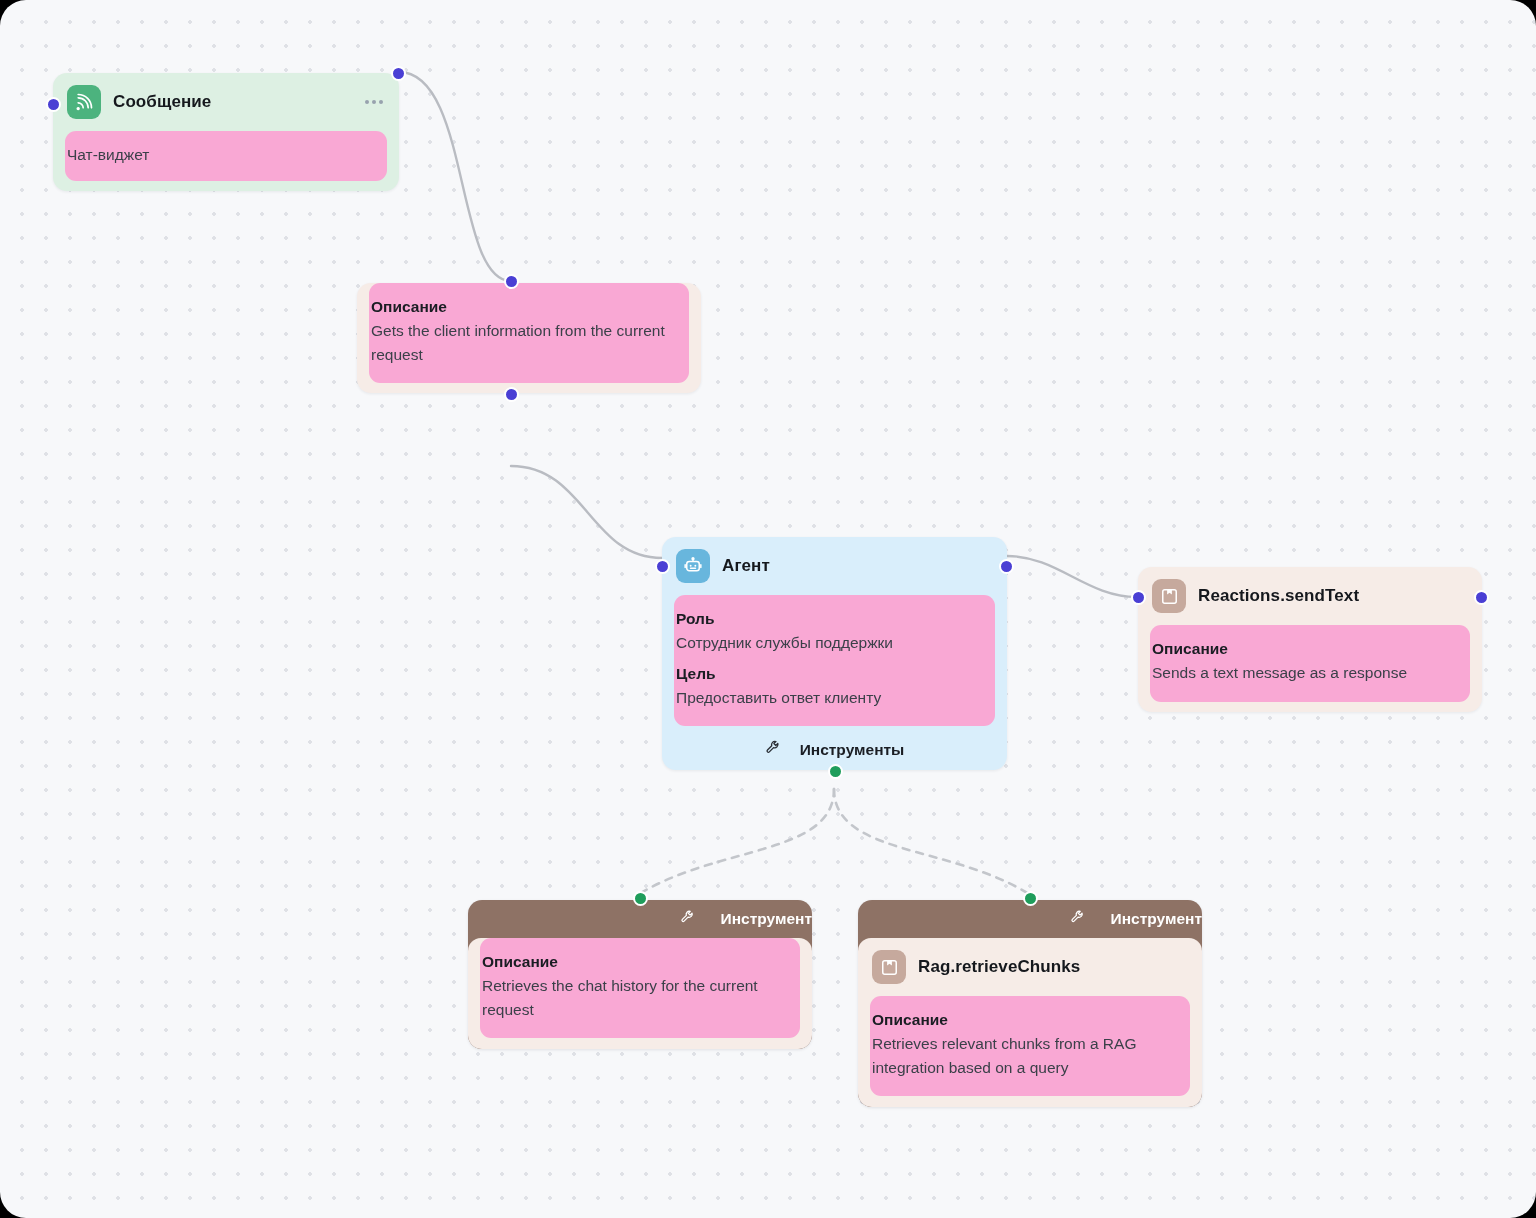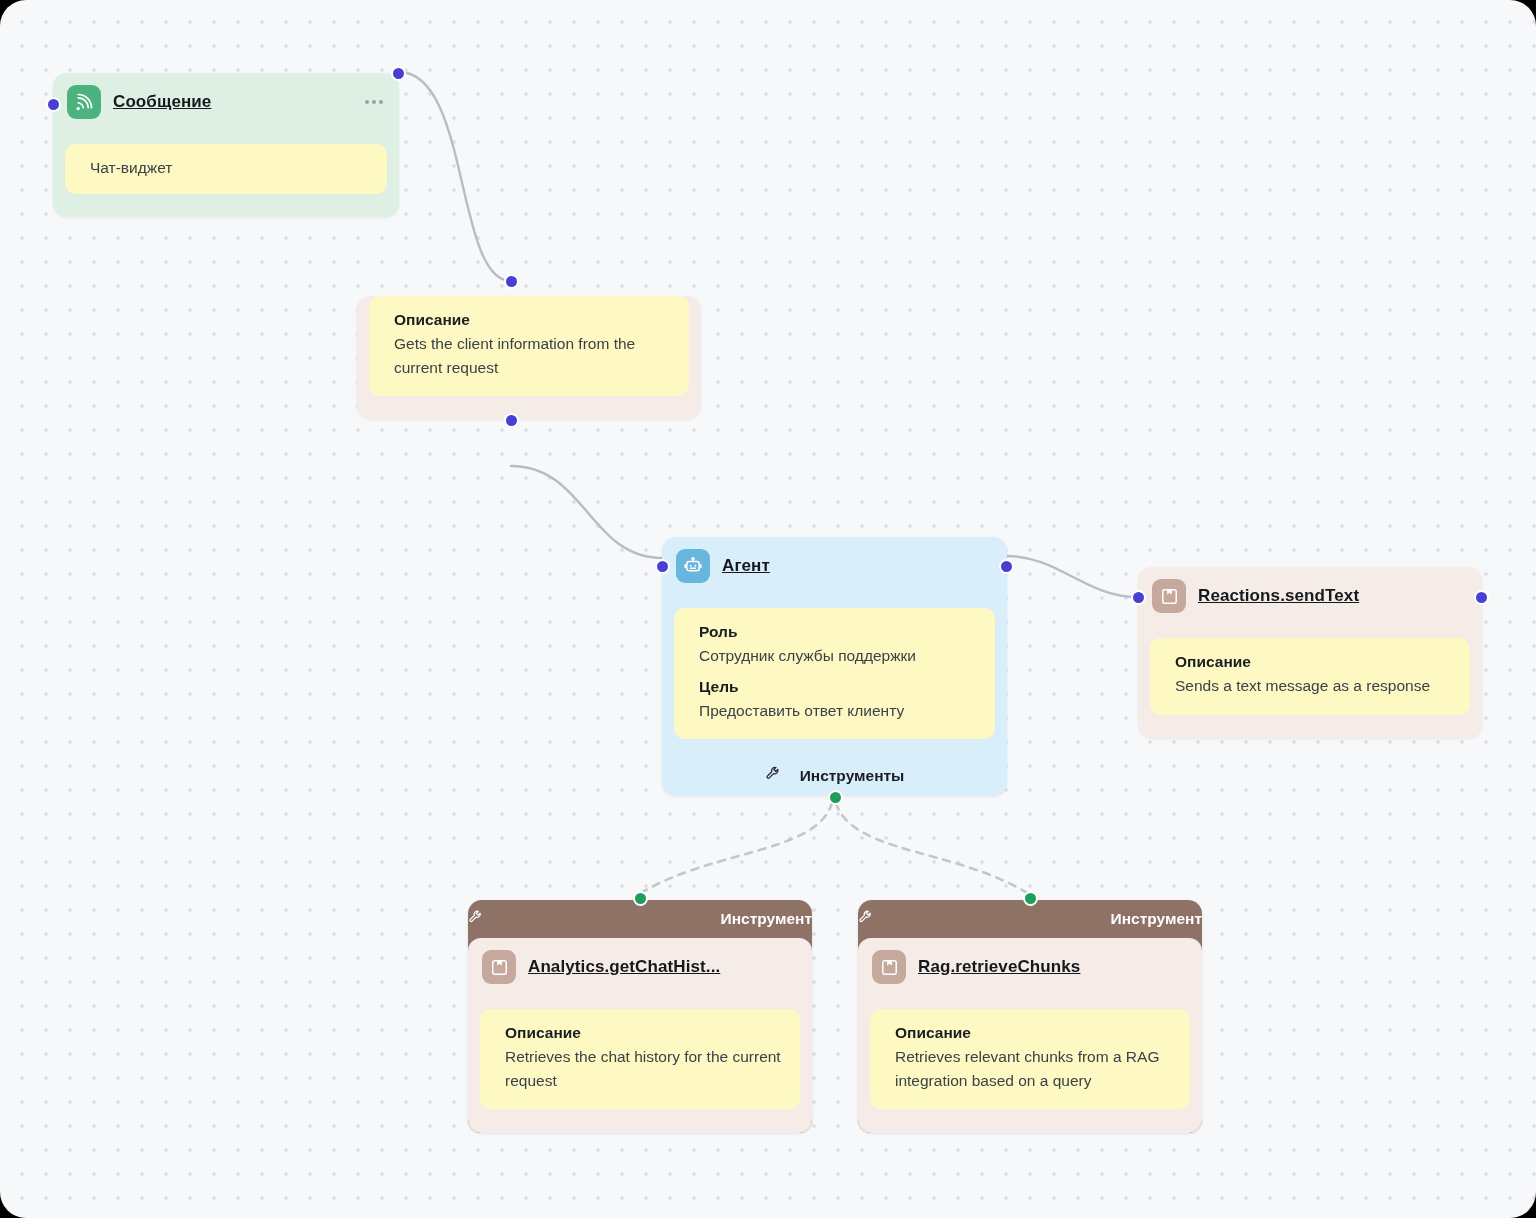--- a/index.html
+++ b/index.html
@@ -49,37 +49,37 @@
     display: flex; align-items: center; justify-content: center;
     flex: 0 0 auto;
   }
   .sq-icon.green { background: #4cb37e; }
   .sq-icon.blue  { background: #68b6dd; }
   .sq-icon.brown { background: #c6a99d; }
   .sq-icon svg { display: block; }
 
   .card-title {
     font-size: 17px; font-weight: 700; color: #15181d;
-    letter-spacing: .1px; white-space: nowrap; text-decoration: underline;
+    letter-spacing: .1px; white-space: nowrap;
   }
   .dots-menu {
     position: absolute; right: 16px; top: 50%;
     transform: translateY(-50%);
     display: flex; gap: 3px;
   }
   .dots-menu i {
     width: 4px; height: 4px; border-radius: 50%;
     background: #98a2ae; display: block;
   }
 
   .body-panel {
-    background: #fef9c3;
+    background: #f9a8d4;
     border-radius: 11px;
-    margin: 13px 12px;
-    padding: 15px 17px 17px 25px;
+    margin: 0 12px;
+    padding: 15px 17px 17px 2px;
   }
   .field-label {
     font-size: 15.5px; font-weight: 700; color: #1a1d23;
     margin-bottom: 3px;
   }
   .field-value {
     font-size: 15.5px; color: #3b4049; line-height: 1.52;
   }
   .field-value + .field-label { margin-top: 10px; }
   .plain-text {
@@ -95,21 +95,21 @@
   }
 
   
   .tool-shell {
     border-radius: 14px;
     background: #8e7265;
     box-shadow: 0 1px 3px rgba(16,24,40,.1);
     overflow: hidden;
   }
   .tool-head {
-    display: flex; align-items: center; justify-content: space-between;
+    display: flex; align-items: center; justify-content: flex-end;
     gap: 25px;
     height: 38px;
     color: #ffffff; font-size: 15.5px; font-weight: 700;
   }
   .tool-inner {
     background: #f6ece7;
     border-radius: 13px;
     margin: 0;
     padding: 0 0 11px 0;
   }
@@ -242,29 +242,20 @@
     <div class="tool-shell">
       <div class="tool-head">
         <span>
           <svg width="16" height="16" viewBox="0 0 24 24" fill="none" stroke="#ffffff" stroke-width="1.9" stroke-linecap="round" stroke-linejoin="round">
             <path d="M15.4 3.6a4.7 4.7 0 0 0-5.9 6l-6 6a1.8 1.8 0 0 0 2.6 2.6l6-6a4.7 4.7 0 0 0 6-5.9l-2.9 2.9-2.7-2.7z"></path>
           </svg>
         </span>
         <span>Инструмент</span>
       </div>
       <div class="tool-inner">
-        <div class="card-head">
-          <span class="sq-icon brown">
-            <svg width="19" height="19" viewBox="0 0 24 24" fill="none" stroke="#ffffff" stroke-width="1.9" stroke-linejoin="round">
-              <rect x="3.5" y="3.5" width="17" height="17" rx="2.5"></rect>
-              <path d="M9 3.5h6v6l-3-2.2L9 9.5z" fill="#ffffff" stroke="none"></path>
-            </svg>
-          </span>
-          <span class="card-title">Analytics.getChatHist...</span>
-        </div>
         <div class="body-panel">
           <div class="field-label">Описание</div>
           <div class="field-value">Retrieves the chat history for the current request</div>
         </div>
       </div>
     </div>
   </div>
 
   <div class="node" style="left:858px; top:900px; width:344px;">
     <span class="port green" style="left:165px; top:-9px;"></span>

